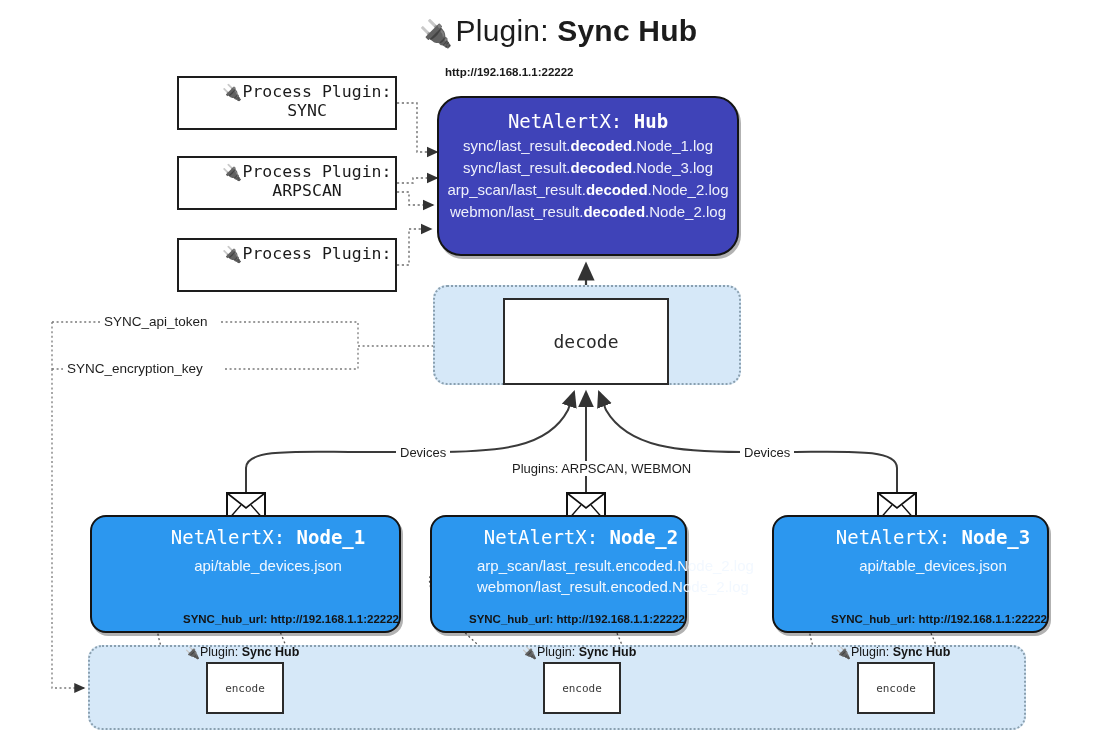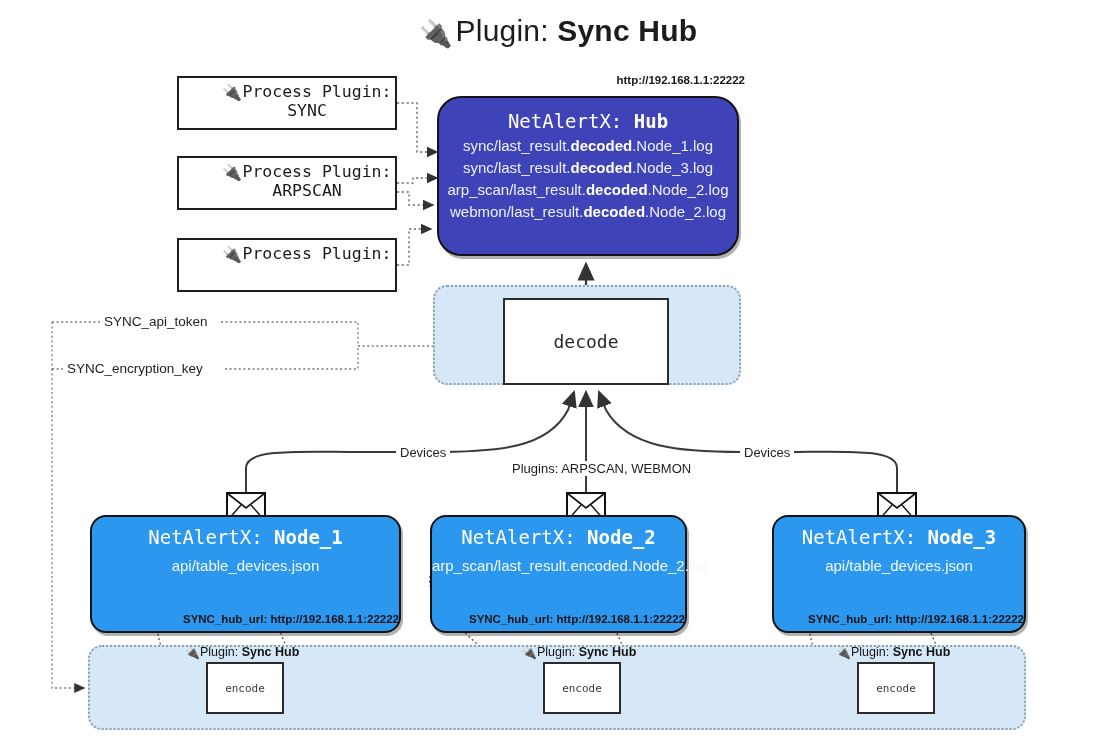--- a/index.html
+++ b/index.html
@@ -55,22 +55,22 @@
   .proc-box .l1 { white-space: nowrap; }
   .proc-box .l2 { white-space: nowrap; }
   .proc-box .plug-small {
     font-family: "DejaVu Sans", sans-serif;
     font-size: 16px;
     vertical-align: -1px;
   }
 
   
   #hub-url {
-    left: 445px; top: 74px; width: 300px;
-    text-align: right;
+    left: 445px; top: 66px; width: 300px;
+    text-align: left;
     font-size: 11.5px;
     font-weight: 700;
     color: #191919;
   }
   #hub-box {
     left: 437px; top: 96px;
     width: 302px; height: 160px;
     background: #3f43b8;
     border: 2px solid #141414;
     border-radius: 24px;
@@ -125,20 +125,21 @@
   }
 
   
   .node-box {
     height: 118px;
     background: #2c97ef;
     border: 2px solid #141414;
     border-radius: 16px;
     box-shadow: 2px 3px 0 rgba(0,0,0,0.30);
     color: #ffffff;
+    padding-left: 45px;
   }
   .node-title {
     margin-top: 9px;
     text-align: center;
     font-family: "DejaVu Sans Mono", monospace;
     font-size: 19px;
     color: #ffffff;
     white-space: nowrap;
   }
   .node-title b { font-weight: 700; }
@@ -336,24 +337,25 @@
     </div>
     <div class="node-line">api/table_devices.json</div>
     <div class="node-url">SYNC_hub_url: http://192.168.1.1:22222</div>
   </div>
 
   <div class="abs node-box" style="left:430px; top:515px; width:257px;">
     <div class="node-title">
       <span>NetAlertX:</span> <b>Node_2</b>
     </div>
     <div class="node-line">arp_scan/last_result.encoded.Node_2.log</div>
+    <div class="node-line" style="margin-top:4px;">webmon/last_result.encoded.Node_2.log</div>
     <div class="node-url">SYNC_hub_url: http://192.168.1.1:22222</div>
   </div>
 
-  <div class="abs node-box" style="left:772px; top:515px; width:254px;">
+  <div class="abs node-box" style="left:772px; top:515px; width:277px;">
     <div class="node-title">
       <span>NetAlertX:</span> <b>Node_3</b>
     </div>
     <div class="node-line">api/table_devices.json</div>
     <div class="node-url">SYNC_hub_url: http://192.168.1.1:22222</div>
   </div>
 
   <div class="abs" id="encode-strip"></div>
 
   <div class="abs encode-cap" style="left:185px; top:645px;">

